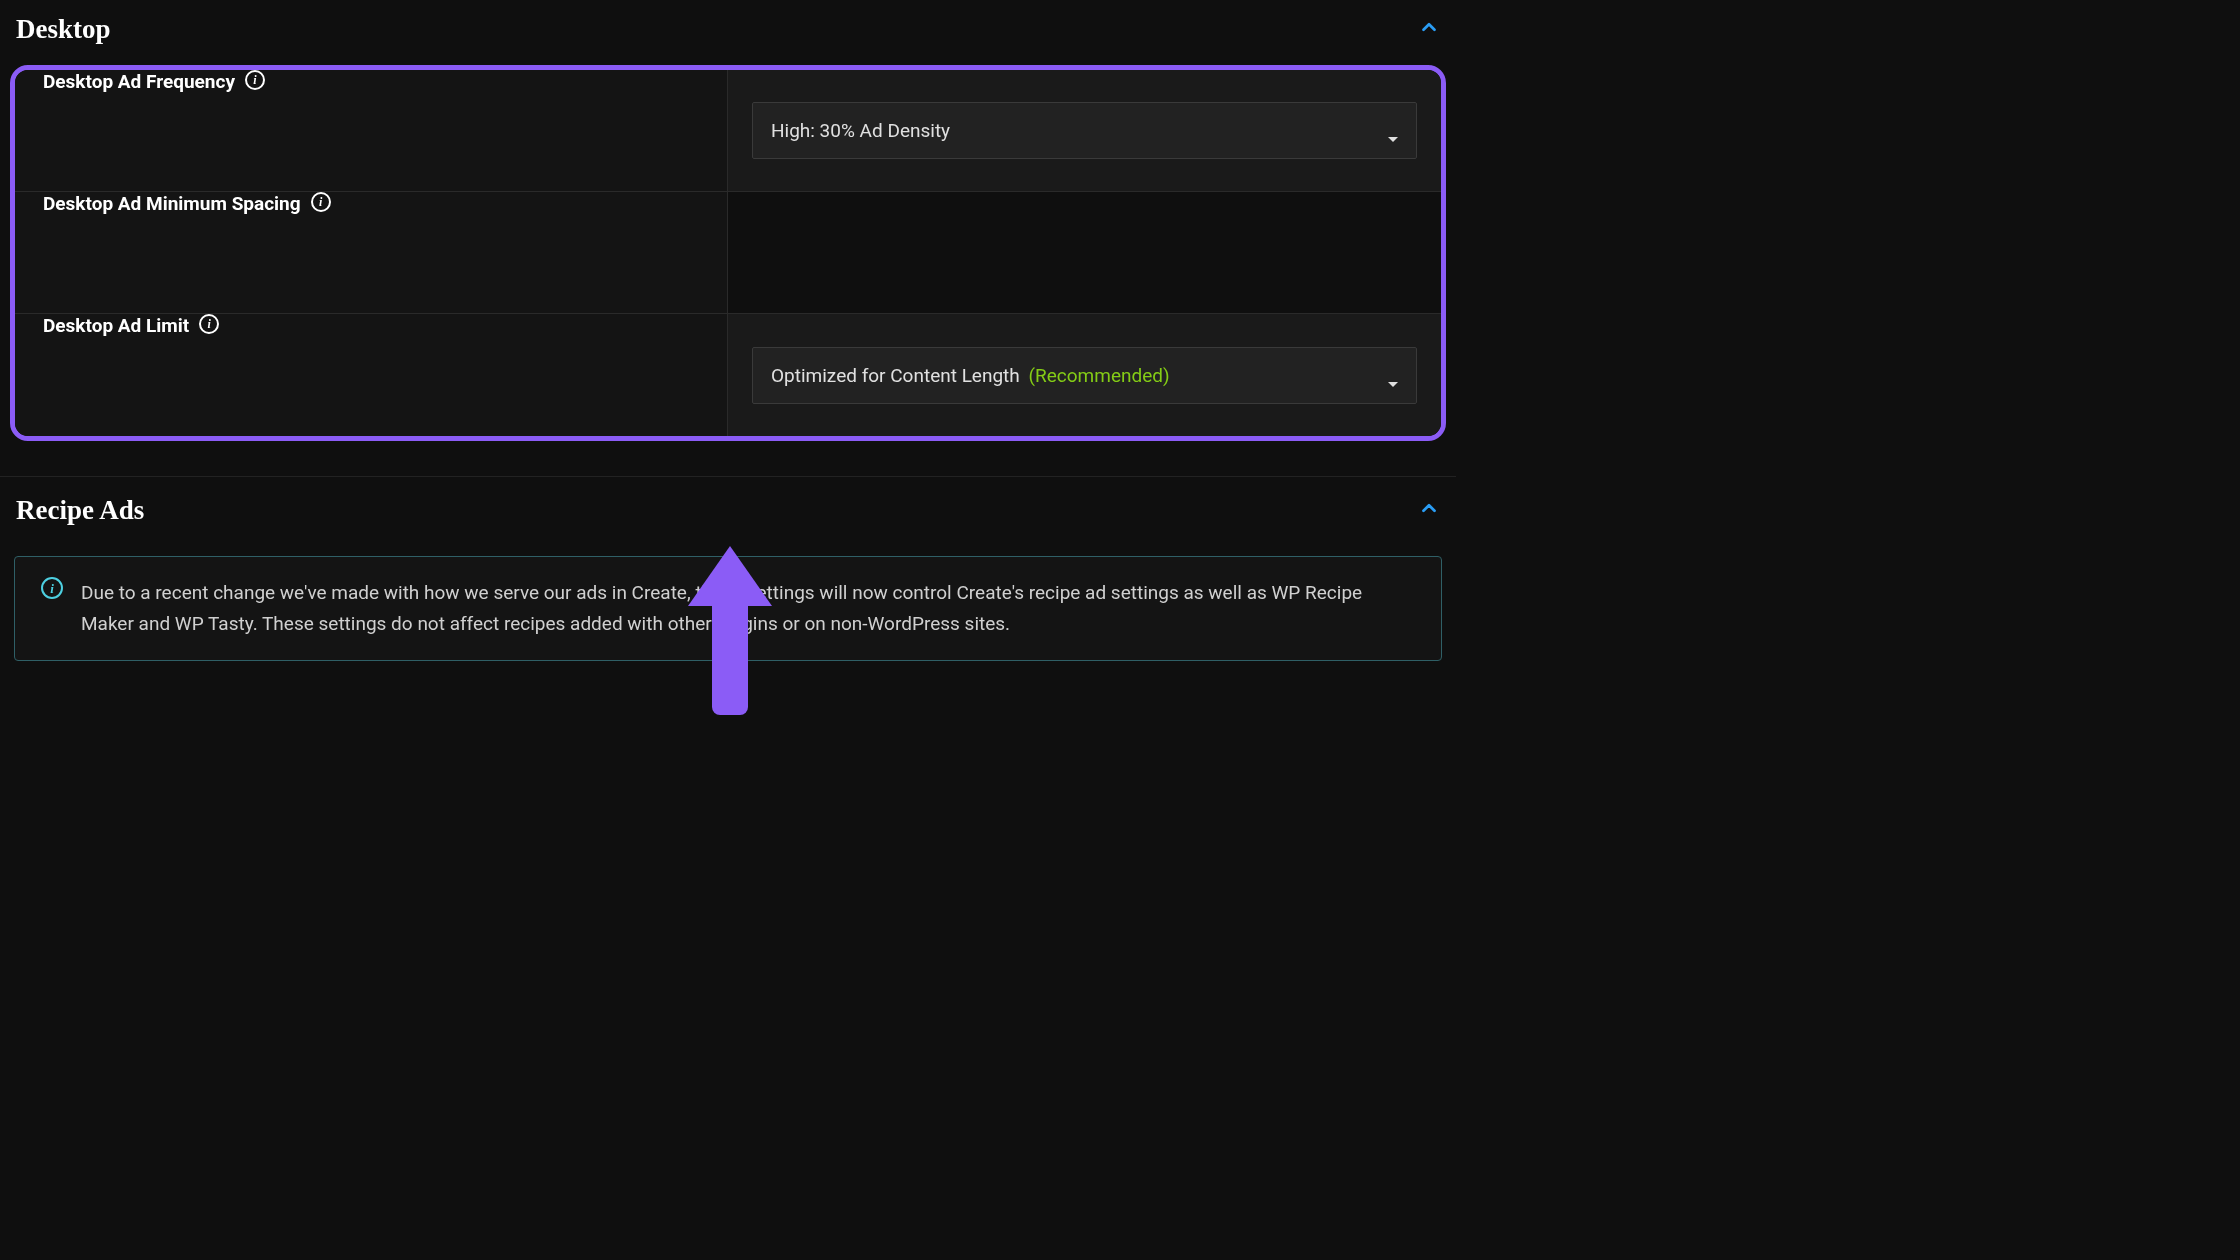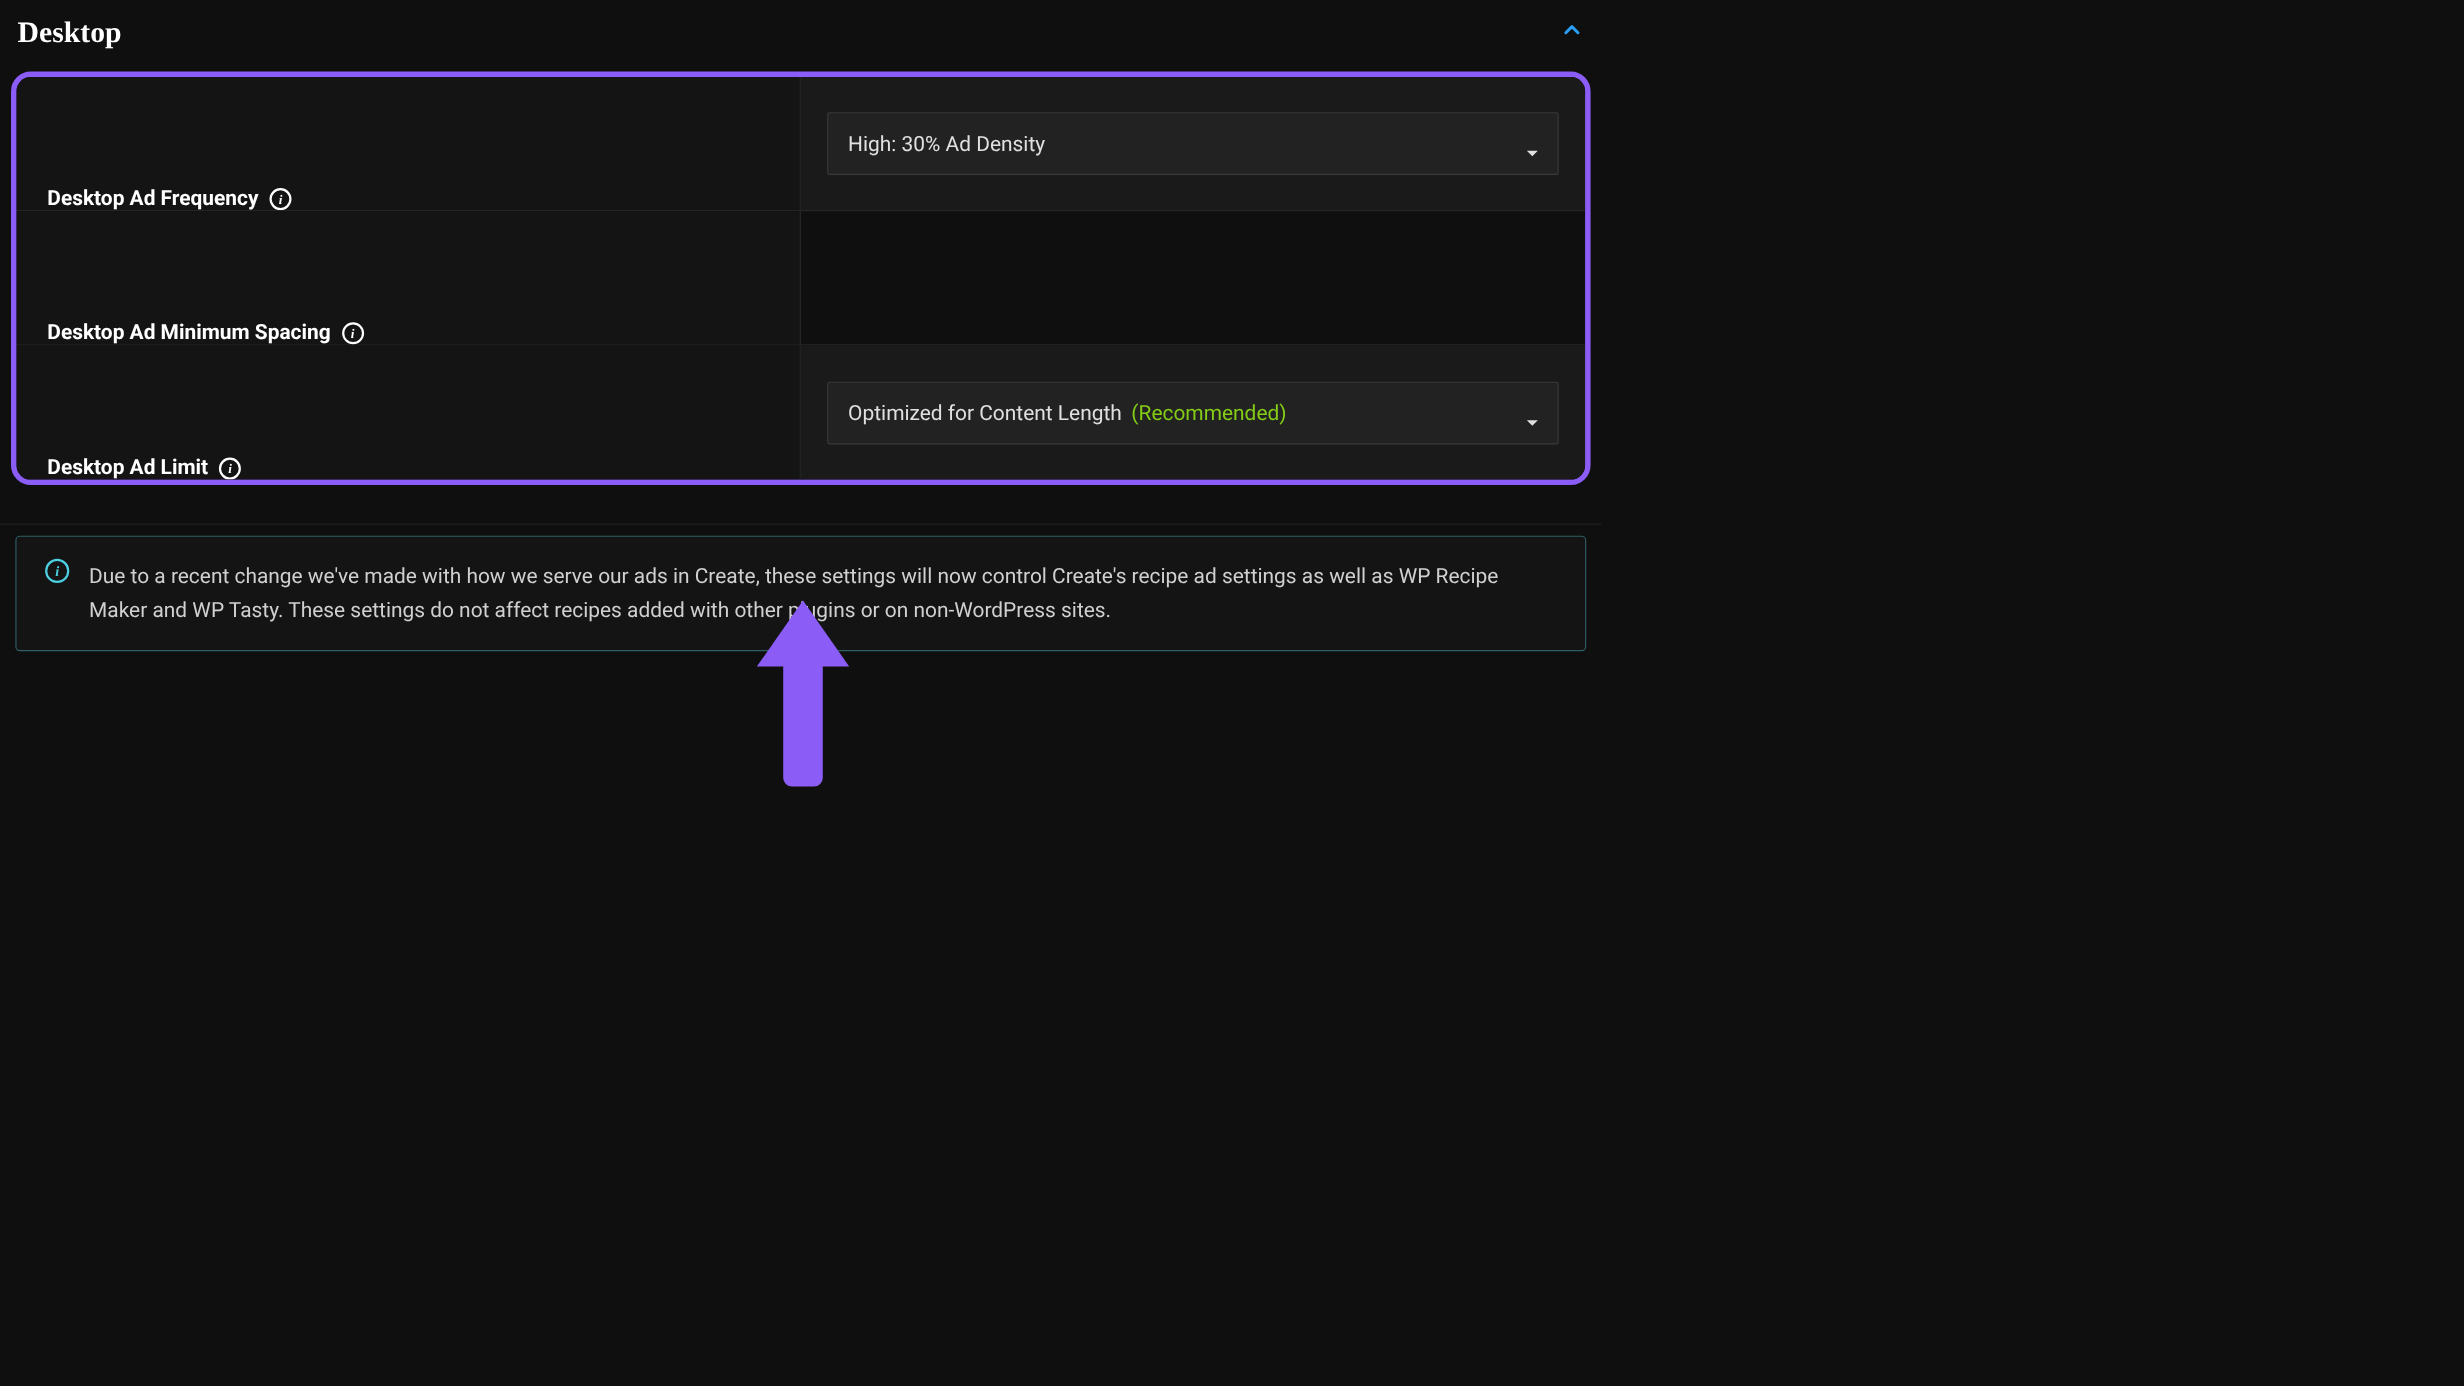--- a/index.html
+++ b/index.html
@@ -43,21 +43,21 @@
     display: flex;
     border-bottom: 1px solid #2a2a2a;
     min-height: 122px;
   }
   .setting-row:last-child { border-bottom: none; }
 
   .setting-label-cell {
     width: 50%;
     border-right: 1px solid #2a2a2a;
     display: flex;
-    align-items: flex-end;
+    align-items: flex-start;
     padding: 0 28px;
     gap: 10px;
     background: #141414;
   }
   .setting-label {
     font-size: 19px;
     font-weight: 700;
     color: #ffffff;
   }
   .info-icon {
@@ -216,20 +216,28 @@
         </div>
       </div>
     </div>
 
   </div>
 </div>
 
 <div class="divider-gap"></div>
 
 <div class="section recipe-section">
+  <div class="section-header">
+    <h2 class="section-title">Recipe Ads</h2>
+    <span class="chevron">
+      <svg width="22" height="22" viewBox="0 0 24 24" fill="none" stroke="#2a9df4" stroke-width="3" stroke-linecap="round" stroke-linejoin="round">
+          <polyline points="18 15 12 9 6 15"></polyline>
+        </svg>
+    </span>
+  </div>
 
   <div class="notice-box">
     <span class="info-icon teal">i</span>
     <div class="notice-text">Due to a recent change we've made with how we serve our ads in Create, these settings will now control Create's recipe ad settings as well as WP Recipe Maker and WP Tasty. These settings do not affect recipes added with other plugins or on non-WordPress sites.</div>
   </div>
 </div>
 
 <div class="arrow-annotation">
   <div class="arrow-head"></div>
   <div class="arrow-shaft"></div>

